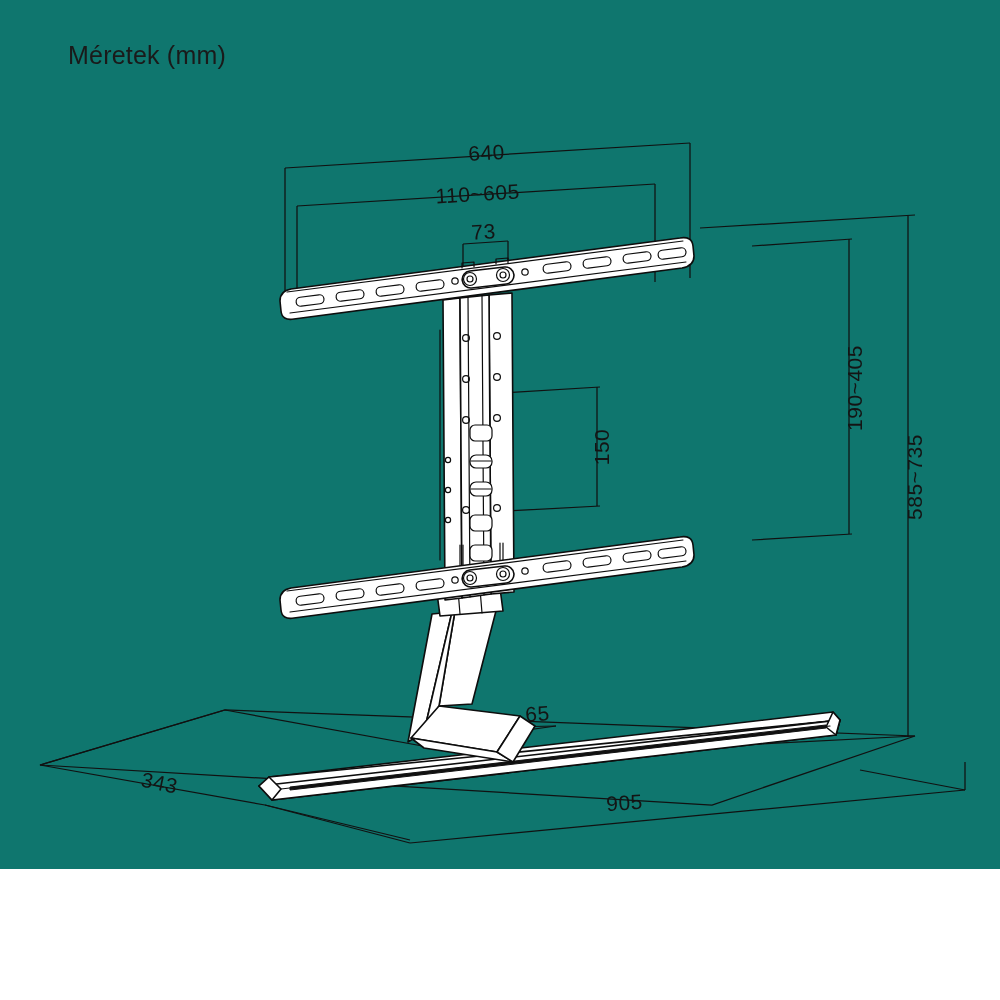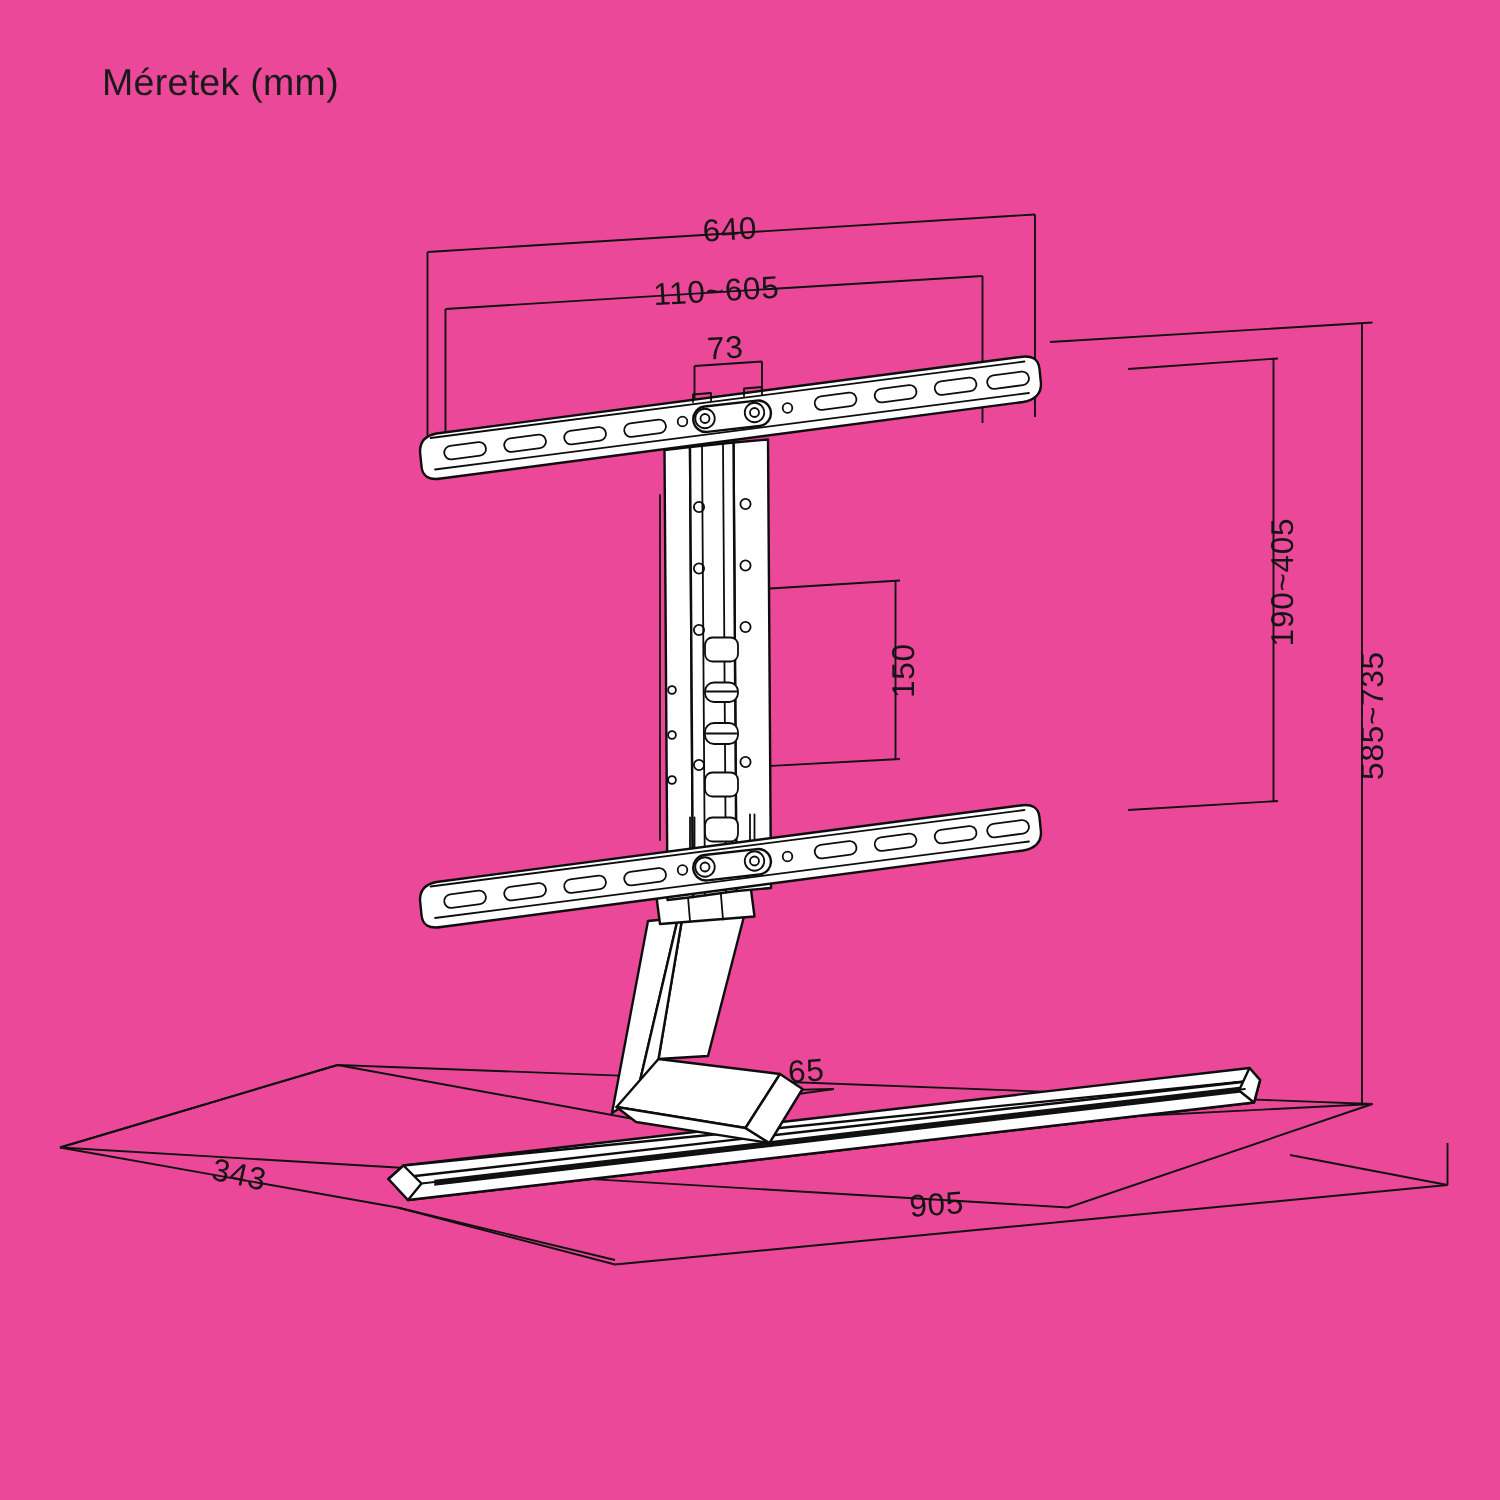--- a/index.html
+++ b/index.html
@@ -9,22 +9,22 @@
   }
   body {
     width: 1000px;
     height: 1000px;
     font-family: "Liberation Sans", sans-serif;
     overflow: hidden;
   }
   #page {
     position: relative;
     width: 1000px;
-    height: 1000px;
-    background: #ec4899;
+    height: 869px;
+    background: #0f766e;
     text-align: center;
   }
   #drawing-title {
     position: absolute;
     left: 68px;
     top: 41px;
     font-size: 25px;
     color: #1a1a1a;
     letter-spacing: 0.2px;
     white-space: nowrap;

